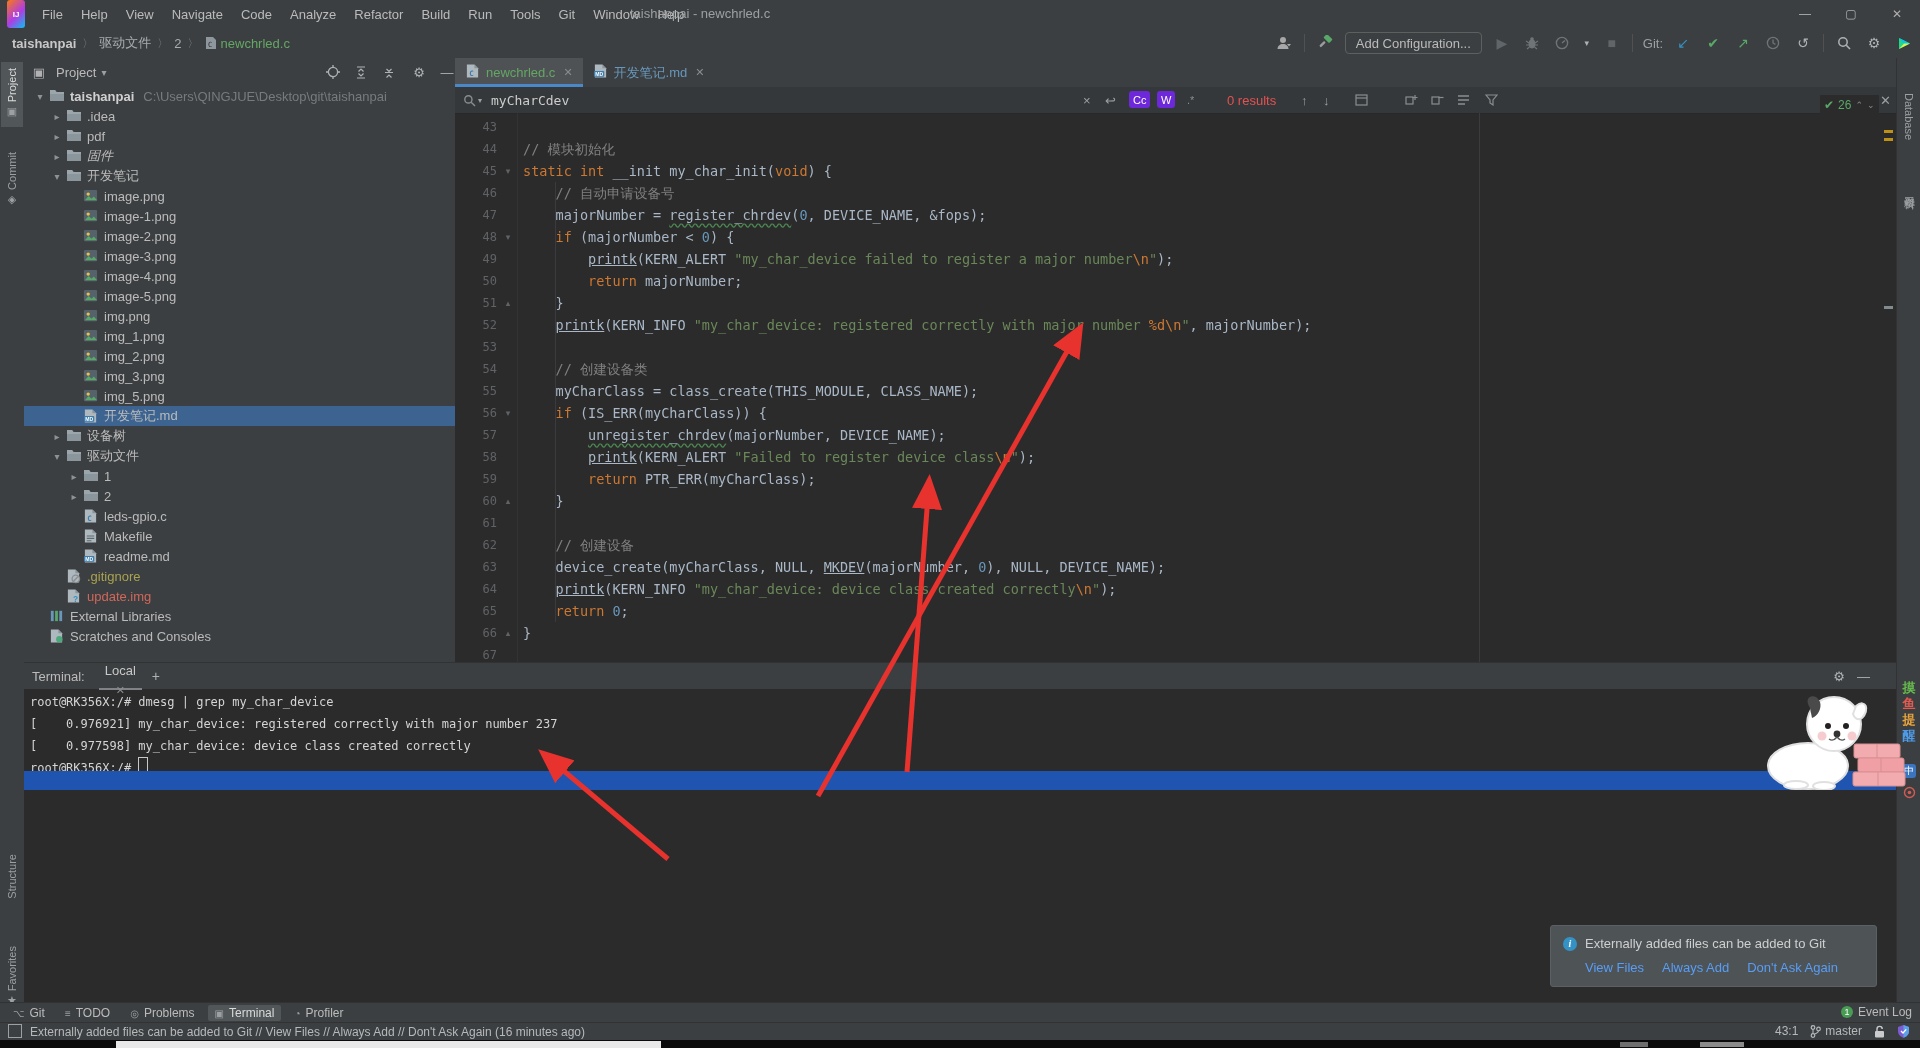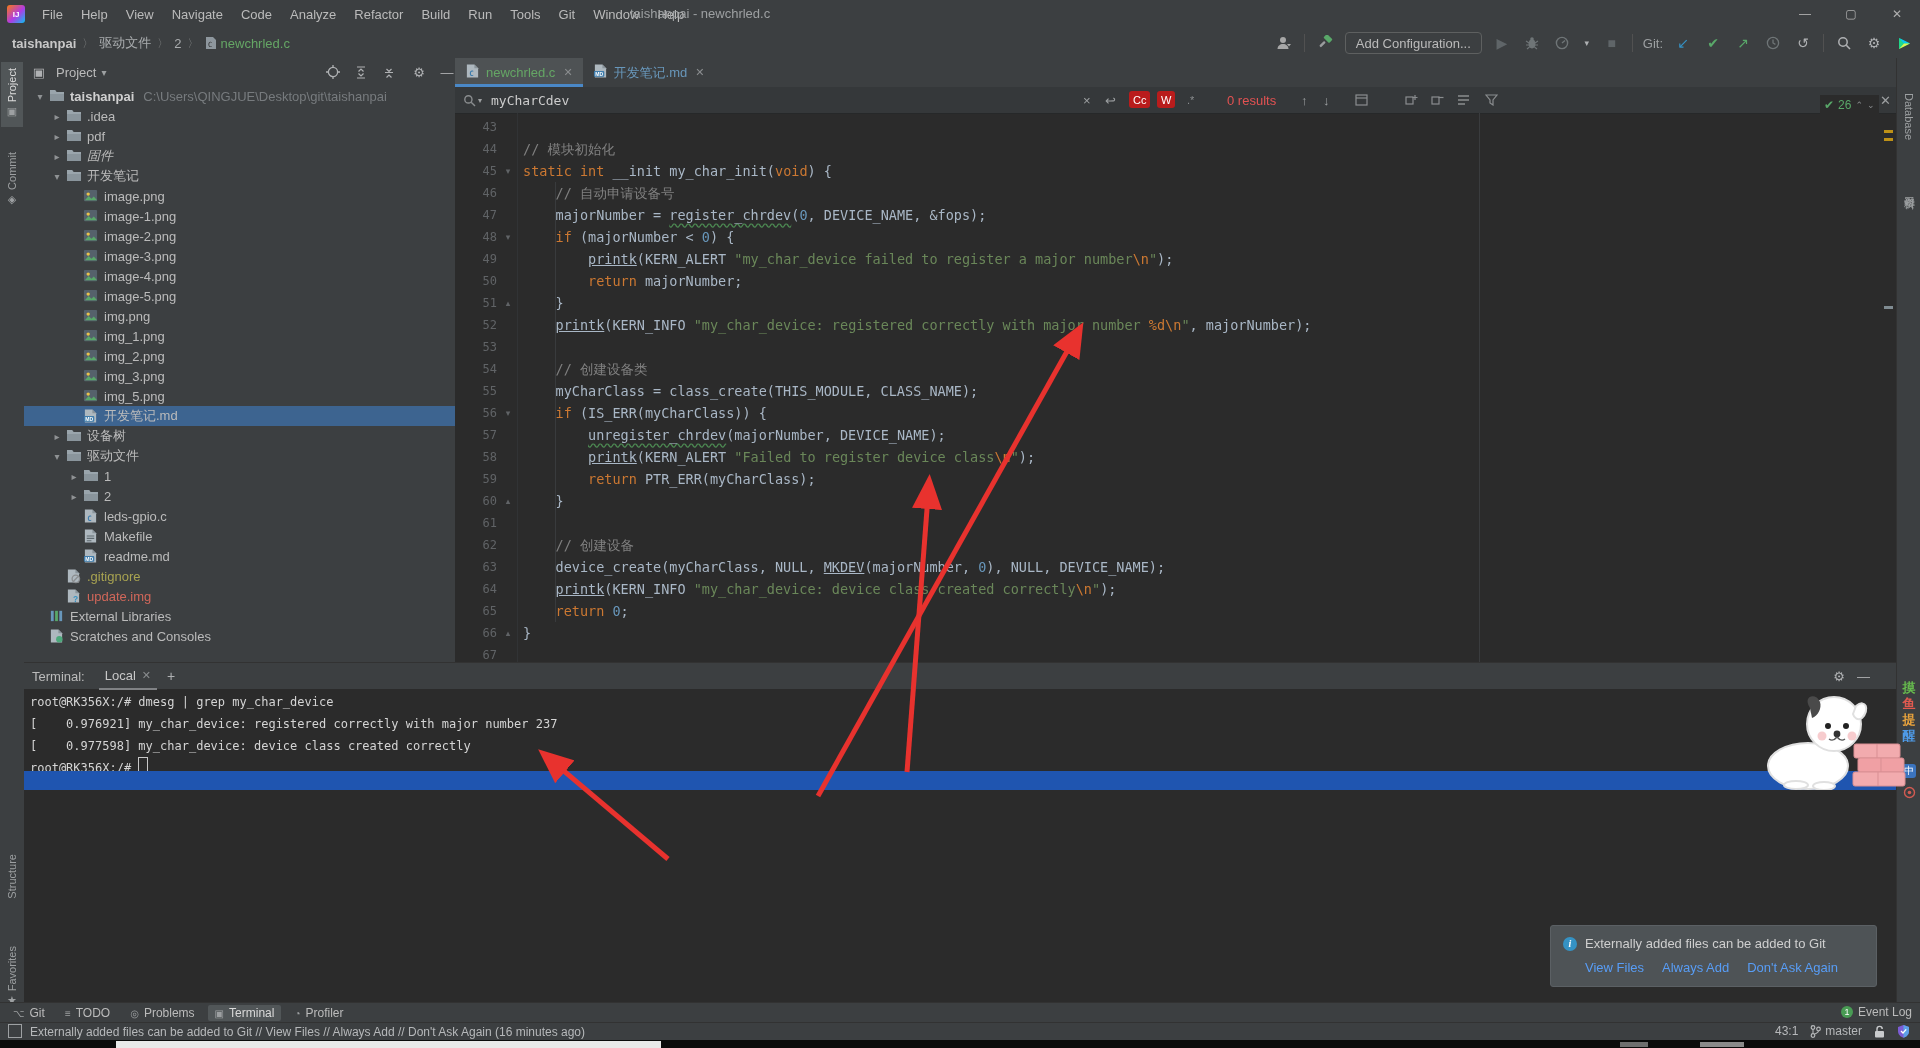--- a/index.html
+++ b/index.html
@@ -2,21 +2,21 @@
 <html><head>
 <meta charset="utf-8">
 <style>
   html,body{margin:0;padding:0;background:#1e1e1e;}
   .app{position:relative;width:1920px;height:1048px;overflow:hidden;background:#3C3F41;
        font-family:"Liberation Sans",sans-serif;color:#BBBBBB;font-size:13px;-webkit-font-smoothing:antialiased;}
   .abs{position:absolute;}
 
   
   .titlebar{left:0;top:0;width:1920px;height:28px;background:#3C3F41;display:flex;align-items:center;}
-  .ide-badge{width:18px;height:18px;margin:0 8px 0 7px;border-radius:3px;
+  .ide-badge{width:18px;height:28px;margin:0 8px 0 7px;border-radius:3px;
              background:linear-gradient(135deg,#F97A12,#B03BE4 55%,#07C3F2);display:flex;align-items:center;justify-content:center;
              color:#fff;font-size:8px;font-weight:bold;}
   .menu-item{padding:0 9px;color:#BBBBBB;cursor:default;}
   .win-title{position:absolute;left:630px;top:0;height:28px;line-height:28px;color:#9DA0A2;}
   .win-btns{position:absolute;right:0;top:0;height:28px;display:flex;}
   .win-btn{width:46px;height:28px;display:flex;align-items:center;justify-content:center;color:#AFAFAF;font-size:12px;}
 
   
   .toolbar{left:0;top:28px;width:1920px;height:30px;background:#3C3F41;border-bottom:1px solid #323232;
            display:flex;align-items:center;}
@@ -62,21 +62,21 @@
   .tabbar{position:absolute;left:0;top:0;width:100%;height:29px;background:#3C3F41;display:flex;border-bottom:1px solid #323232;}
   .etab{height:29px;display:flex;align-items:center;gap:6px;padding:0 10px;position:relative;}
   .etab.active{background:#4E5254;}
   .etab.active::after{content:"";position:absolute;left:0;right:0;bottom:0;height:3px;background:#4A88C7;}
   .etab .x{color:#8A8D8F;font-size:11px;margin-left:2px;}
   .etab-lab.added{color:#65A665;} .etab-lab.mod{color:#6897BB;}
   .findbar{position:absolute;left:0;top:29px;width:100%;height:26px;background:#35383A;border-bottom:1px solid #262829;}
   .fb-item{position:absolute;top:0;height:26px;display:flex;align-items:center;color:#9DA0A2;}
   .fb-query{font-family:"DejaVu Sans Mono",monospace;font-size:13px;color:#CCCCCC;}
   .fb-toggle{top:4px;height:17px;padding:0 4px;border-radius:3px;font-size:11px;color:#D6D6D6;}
-  .fb-toggle.on{background:#b91c1c;color:#fff;}
+  .fb-toggle.on{background:#6d28d9;color:#fff;}
   .fb-toggle.off{color:#8A8D8F;}
   .fb-res{color:#E35252;}
   .code-row{position:absolute;left:0;width:100%;height:22px;}
   .ln{position:absolute;left:0;width:42px;text-align:right;color:#606366;font-family:"DejaVu Sans Mono",monospace;font-size:12px;line-height:22px;}
   .fold{position:absolute;left:46px;width:14px;text-align:center;color:#606366;font-size:9px;line-height:22px;}
   .cl{position:absolute;left:68px;font-family:"DejaVu Sans Mono",monospace;font-size:13.5px;line-height:22px;white-space:pre;}
   .tk-t{color:#A9B7C6;} .tk-k{color:#CC7832;} .tk-s{color:#6A8759;} .tk-c{color:#808080;}
   .tk-n{color:#6897BB;} .tk-e{color:#CC7832;}
   .tk-u{color:#A9B7C6;text-decoration:underline;}
   .tk-w{color:#A9B7C6;text-decoration:underline wavy #4C8A52;text-underline-offset:3px;}
@@ -86,21 +86,21 @@
   .inspect{position:absolute;left:1365px;top:37px;height:20px;display:flex;align-items:center;gap:4px;background:#2B2B2B;padding:0 4px;}
   .inspect .ok{color:#59A869;font-size:12px;}
   .inspect .cnt{color:#59A869;font-size:12px;}
   .inspect .chev{color:#8A8D8F;font-size:9px;}
   .stripe-mark{position:absolute;left:1429px;width:9px;height:3px;}
 
   
   .terminal{left:24px;top:662px;width:1872px;height:340px;background:#2B2B2B;border-top:1px solid #323232;}
   .term-head{position:absolute;left:0;top:0;width:100%;height:26px;background:#3C3F41;display:flex;align-items:center;}
   .term-title{margin-left:8px;color:#BBBBBB;}
-  .term-tab{margin-left:14px;height:25px;display:flex;align-items:center;gap:6px;padding:0 6px;border-bottom:2px solid #808285;color:#C8C8C8;}
+  .term-tab{margin-left:14px;height:25px;display:flex;align-items:center;gap:6px;padding:0 6px;border-bottom:2px solid #808285;color:#C8C8C8;flex-direction:column;}
   .term-tab .x{color:#8A8D8F;font-size:11px;}
   .term-plus{margin-left:10px;color:#AFB1B3;font-size:14px;}
   .term-head-ics{position:absolute;right:26px;top:0;height:26px;display:flex;align-items:center;gap:12px;color:#AFB1B3;}
   .term-line{position:absolute;left:6px;font-family:"DejaVu Sans Mono",monospace;font-size:12px;line-height:22px;color:#D4D4D4;white-space:pre;}
   .cursor{display:inline-block;width:8px;height:15px;border:1px solid #C8C8C8;vertical-align:-2px;}
   .term-selbar{position:absolute;left:0;top:108px;width:1872px;height:19px;background:#1F55B0;}
 
   
   .twbar{left:0;top:1002px;width:1920px;height:20px;background:#3C3F41;border-top:1px solid #323232;display:flex;align-items:center;font-size:12px;}
   .tw-item{display:flex;align-items:center;gap:5px;padding:1px 7px;margin-left:6px;color:#BBBBBB;border-radius:2px;}

